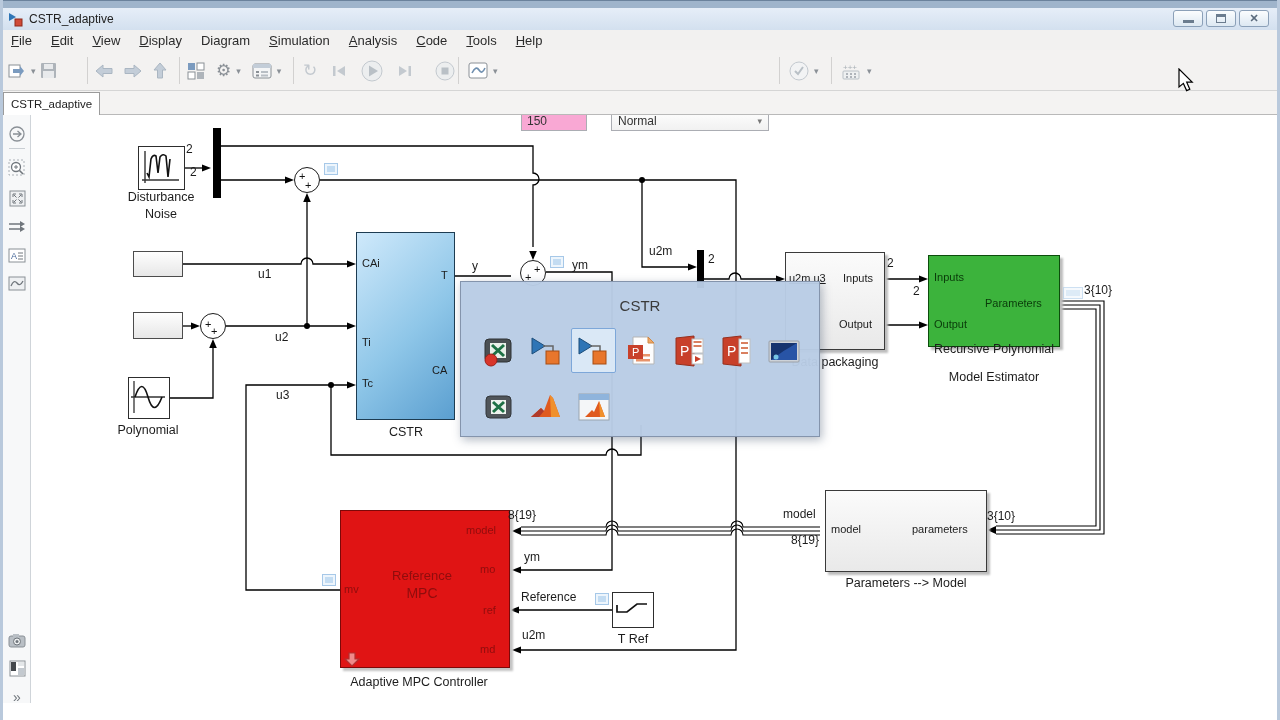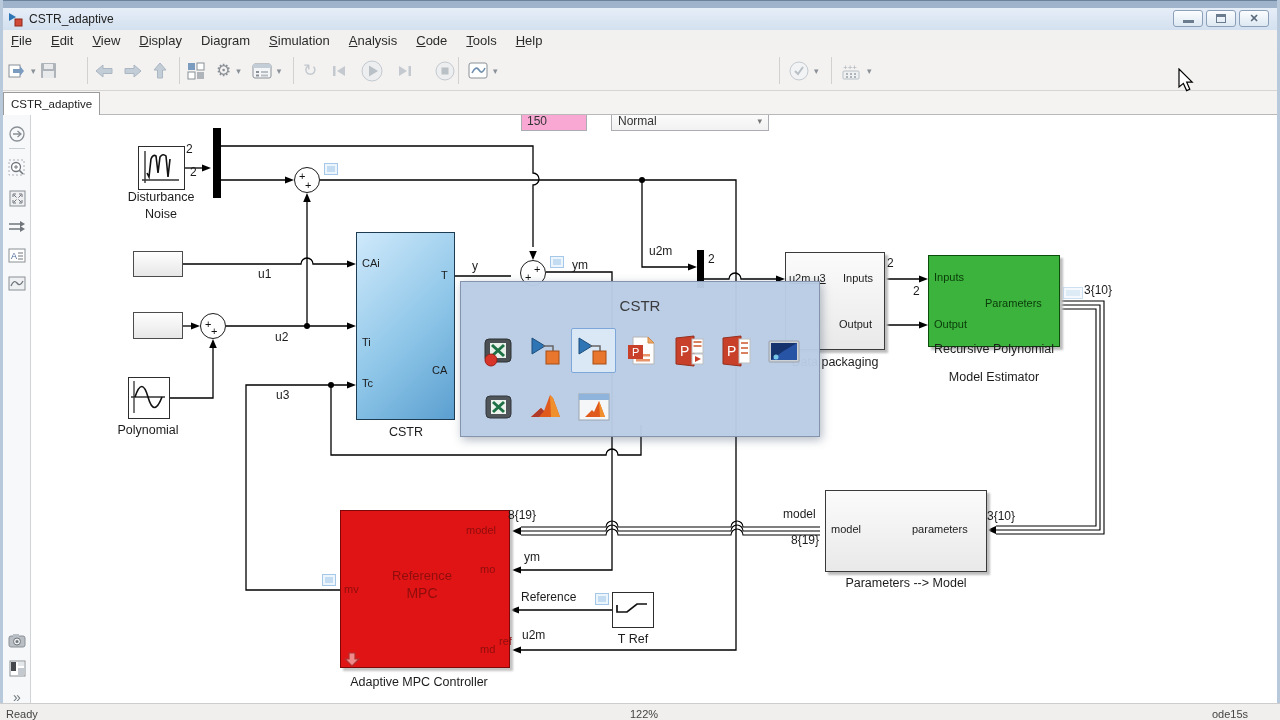--- a/index.html
+++ b/index.html
@@ -213,21 +213,21 @@
   <span class="plbl" style="left:831px;top:523px;">model</span>
   <span class="plbl" style="left:912px;top:523px;">parameters</span>
   <span class="blabel" style="left:906px;top:576px;">Parameters --&gt; Model</span>
 
   
   <div class="blk blk-red" style="left:340px;top:510px;width:170px;height:158px;"></div>
   <span class="blabel" style="left:422px;top:568px;color:#8f0d0d;font-size:13px;">Reference</span>
   <span class="blabel" style="left:422px;top:585px;color:#8f0d0d;font-size:14px;">MPC</span>
   <span class="plbl" style="left:466px;top:524px;color:#8f0d0d;">model</span>
   <span class="plbl" style="left:480px;top:563px;color:#8f0d0d;">mo</span>
-  <span class="plbl" style="left:483px;top:635px;color:#8f0d0d;margin-left:16px;">ref</span>
+  <span class="plbl" style="left:483px;top:604px;color:#8f0d0d;">ref</span>
   <span class="plbl" style="left:480px;top:643px;color:#8f0d0d;">md</span>
   <span class="plbl" style="left:344px;top:583px;color:#8f0d0d;">mv</span>
   <svg style="position:absolute;left:344px;top:651px;z-index:3;" width="17" height="17">
     <path d="M5 2 H11 V8 H15 L8 15 L1 8 H5 Z" fill="#ef8a8a" stroke="#b03030" stroke-width="1.2"></path>
   </svg>
   <div class="badge" style="left:322px;top:574px;"></div>
   <span class="blabel" style="left:419px;top:675px;">Adaptive MPC Controller</span>
 
   
   <div class="blk blk-white" style="left:612px;top:592px;width:42px;height:36px;">
@@ -579,24 +579,19 @@
       <svg width="17" height="17">
           <rect x="1" y="1" width="15" height="15" fill="#fff" stroke="#8a9096"></rect>
           <rect x="2" y="2" width="5" height="9" fill="#44484c"></rect>
           <rect x="9" y="8" width="6" height="7" fill="#c3c9cf"></rect>
           <rect x="9" y="2" width="6" height="4" fill="#e4e7e9"></rect>
         </svg>
     </div>
     <div class="pic" style="top:572px;font-size:14px;color:#70767c;">»</div>
   </div>
 
-  <div class="statusbar">
-    <span style="left:6px;">Ready</span>
-    <span style="left:630px;">122%</span>
-    <span style="left:1212px;">ode15s</span>
-  </div>
 
   
   <svg class="cursor" width="16" height="24">
     <path d="M1 1 L1 19 L5.4 15.4 L8.6 22.6 L11.8 21.2 L8.7 14.2 L14.2 14.2 Z" fill="#fff" stroke="#000" stroke-width="1.2"></path>
   </svg>
 
 </div>
 
 </body></html>

